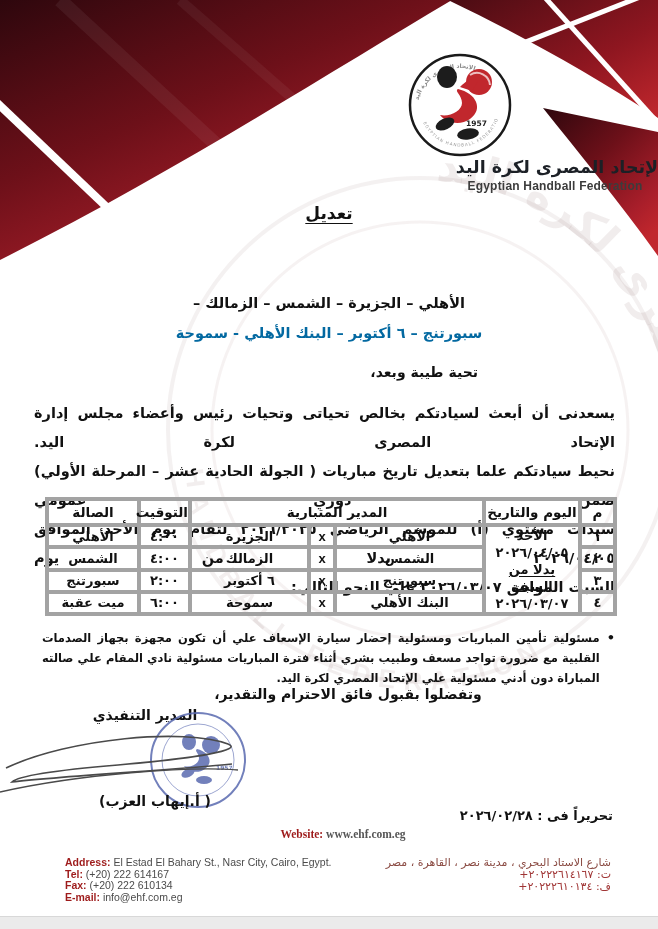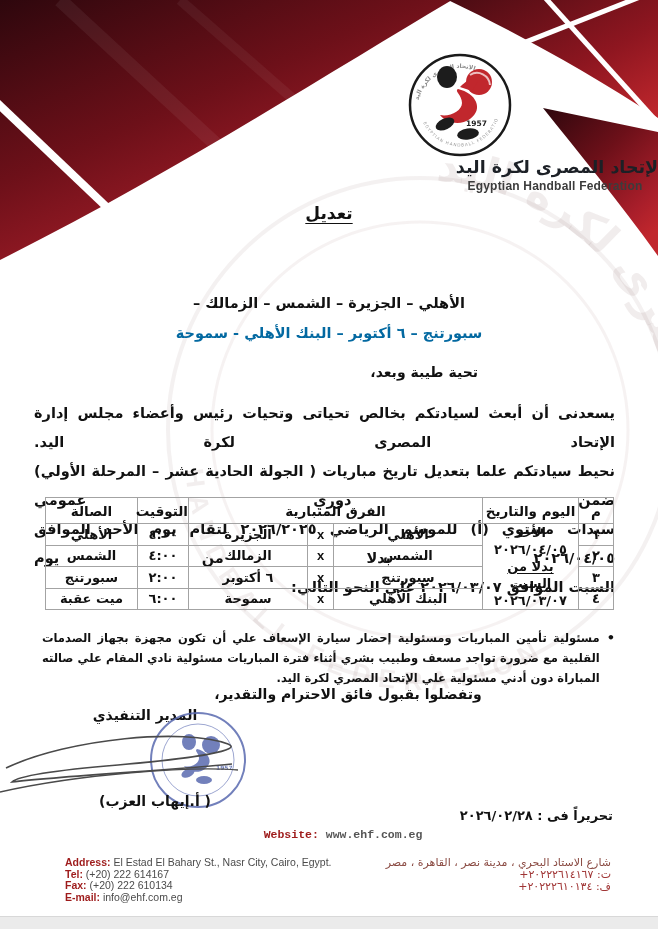--- a/index.html
+++ b/index.html
@@ -30,21 +30,21 @@
   .greeting { top:364px; right:180px; direction:rtl; font-size:14px; font-weight:bold; color:#111; }
 
   .body { top:399px; right:43px; left:34px; direction:rtl; }
   .body p { font-size:14.5px; font-weight:bold; color:#111; line-height:29px;
             text-align:justify; text-align-last:justify; }
   .body p:last-child { text-align-last:right; }
 
   
   .tablewrap { top:497px; left:45px; width:568px; }
   table { width:100%; border-collapse:collapse; direction:rtl; table-layout:fixed; }
-  th, td { border:1px solid #a3a3a3; font-weight:bold; color:#111;
+  th, td { border:4px solid #a3a3a3; font-weight:bold; color:#111;
            text-align:center; vertical-align:middle; padding:0; }
   th { height:26px; font-size:13.5px; }
   td { height:21px; font-size:13px; }
   .datecell div { line-height:17px; font-size:13px; }
   .underline { text-decoration:underline; text-underline-offset:2px; }
   .xcell { font-family:"Liberation Sans", sans-serif; font-size:13px; }
 
   
   .note { top:628px; right:43px; left:42px; direction:rtl; display:flex; gap:7px; }
   .note .bullet { font-size:13px; font-weight:bold; color:#111; line-height:20px; }
@@ -55,21 +55,21 @@
   .signer-title { top:707px; left:80px; width:130px; text-align:center; direction:rtl;
                   font-size:14px; font-weight:bold; color:#111; }
   .signer-name { top:793px; left:75px; width:160px; text-align:center; direction:rtl;
                  font-size:14px; font-weight:bold; color:#111; }
   .dateline { top:808px; right:45px; direction:rtl; font-size:13px; font-weight:bold; color:#111; }
   .stamp { top:711px; left:149px; }
   .signature { top:720px; left:0; }
 
   
   .website { top:828px; left:0; width:658px; text-align:center;
-             font-family:Liberation Mono, monospace; font-size:11.5px;padding-left:28px; }
+             font-family:Liberation Serif, serif; font-size:11.5px;padding-left:28px; }
   .website .lbl { color:#9e1b1b; font-weight:bold; }
   .website .url { color:#555; font-weight:bold; }
   .footer-en { top:857px; left:65px; font-family:"Liberation Sans", sans-serif;
                font-size:10.5px; line-height:11.5px; color:#4b4b4b; }
   .footer-en .lbl { color:#9e1b1b; font-weight:bold; }
   .footer-ar { top:857px; right:47px; direction:rtl; text-align:right;
                font-size:11px; line-height:12px; color:#8a4a42; }
   .footer-ar .lbl { color:#a03535; }
   .footer-ar .num { color:#a03535; unicode-bidi:embed; }
   .bottom-strip { position:absolute; left:0; bottom:0; width:658px; height:13px;
@@ -170,21 +170,21 @@
           <col style="width:149px">
         <col style="width:26px">
           <col style="width:119px">
           <col style="width:51px">
           <col style="width:92px">
       </colgroup>
       <tbody>
           <tr>
         <th>م</th>
         <th>اليوم والتاريخ</th>
-        <th colspan="3">الفرق المتبارية</th>
+        <th colspan="3">المدير المتبارية</th>
         <th>التوقيت</th>
         <th>الصالة</th>
       </tr>
       <tr>
         <td>١</td>
         <td rowspan="4" class="datecell">
           <div>الأحد</div>
           <div>٢٠٢٦/٠٤/٠٥</div>
           <div class="underline">بدلا من</div>
           <div>السبت</div>

